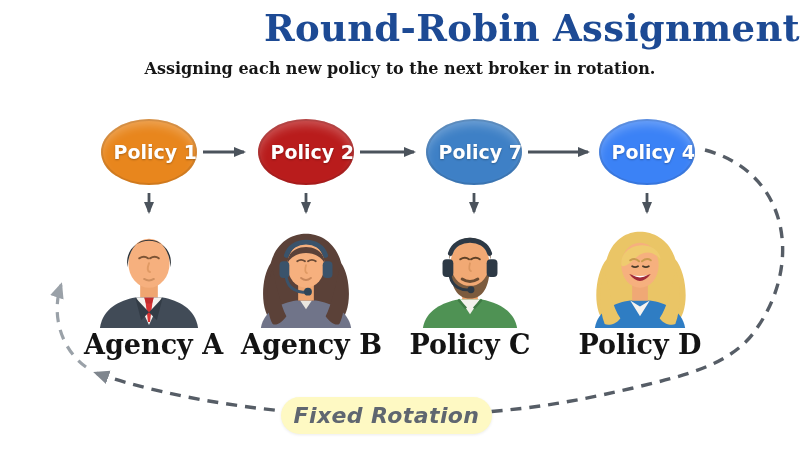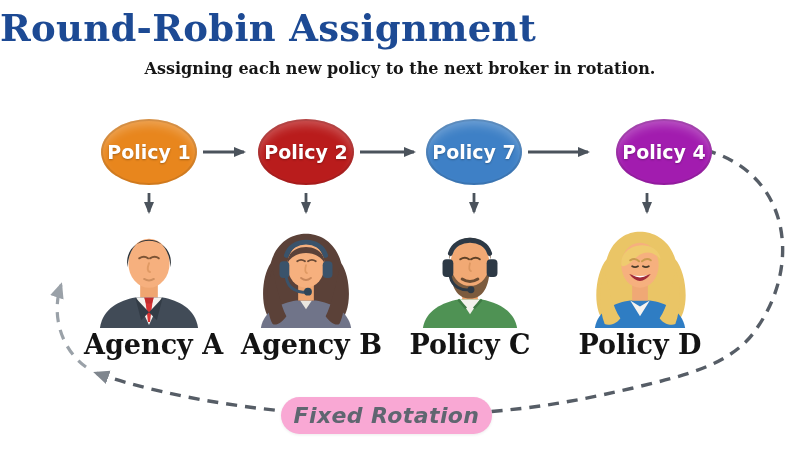--- a/index.html
+++ b/index.html
@@ -1,24 +1,24 @@
 <!DOCTYPE html>
 <html><head>
 <meta charset="utf-8">
 <style>
   html,body{margin:0;padding:0;background:#fff;}
   .stage{position:relative;width:800px;height:450px;background:#ffffff;overflow:hidden;
          font-family:"DejaVu Serif", serif;}
-  .title{position:absolute;top:6px;left:0;width:100%;text-align:left;
+  .title{position:absolute;top:6px;left:0;width:100%;text-align:right;
          font-size:37px;font-weight:bold;color:#1d4a94;letter-spacing:.3px;}
   .subtitle{position:absolute;top:59px;left:0;width:100%;text-align:center;
          font-size:16px;font-weight:bold;color:#161616;}
   #connectors{position:absolute;left:0;top:0;width:800px;height:450px;}
   .policy{position:absolute;top:119px;width:96px;height:66px;border-radius:50%;
-          display:flex;align-items:center;justify-content:center;
+          display:flex;align-items:center;justify-content:flex-end;
           box-shadow:inset 0 0 0 2px rgba(0,0,0,.10), inset 0 6px 10px rgba(255,255,255,.25);}
   .policy-label{color:#ffffff;font-family:"DejaVu Sans", sans-serif;font-weight:bold;
           font-size:19px;text-shadow:0 1px 2px rgba(0,0,0,.28);white-space:nowrap;}
   .agency{position:absolute;top:224px;width:130px;text-align:center;}
   .agency svg{display:block;margin:0 auto;}
   .agency-label{margin-top:1px;font-size:27px;font-weight:bold;color:#131313;white-space:nowrap;}
   .pill{position:absolute;left:281px;top:397px;width:211px;height:37px;border-radius:19px;
         display:flex;align-items:center;justify-content:center;
         box-shadow:0 1px 3px rgba(0,0,0,.08);}
   .pill-label{font-family:"DejaVu Sans", sans-serif;font-style:italic;font-weight:bold;
@@ -61,21 +61,21 @@
 
   <div class="policy" style="left: 101px; background: rgb(232, 134, 29);">
     <span class="policy-label">Policy 1</span>
   </div>
   <div class="policy" style="left: 258px; background: #b91c1c;">
     <span class="policy-label">Policy 2</span>
   </div>
   <div class="policy" style="left: 426px; background: rgb(62, 128, 198);">
     <span class="policy-label">Policy 7</span>
   </div>
-  <div class="policy" style="left: 616px; background: #a21caf;">
+  <div class="policy" style="left: 599px; background: #3b82f6;">
     <span class="policy-label">Policy 4</span>
   </div>
 
   <div class="agency" style="left:84px">
     <svg width="118" height="104" viewBox="0 0 120 106">
       <path d="M51 54 h18 v24 h-18 z" fill="#efa671"></path>
       <ellipse cx="60" cy="40" rx="21" ry="25" fill="#f6b07e"></ellipse>
       <path d="M38 44 C33 8 87 8 82 44 C80 22 70 16 60 16 C50 16 40 22 38 44 Z" fill="#2e3338"></path>
       <path d="M50 35 q5 -3 9 0" stroke="#7d5435" stroke-width="2" fill="none" stroke-linecap="round"></path>
       <path d="M61 35 q5 -3 9 0" stroke="#7d5435" stroke-width="2" fill="none" stroke-linecap="round"></path>
@@ -149,17 +149,17 @@
       <path d="M50 37 q5 -3 9 1" stroke="#c89a4e" stroke-width="2" fill="none" stroke-linecap="round"></path>
       <path d="M62 38 q5 -4 9 -1" stroke="#c89a4e" stroke-width="2" fill="none" stroke-linecap="round"></path>
       <path d="M52 43 q3 2 6 0" stroke="#4a3b2a" stroke-width="1.8" fill="none" stroke-linecap="round"></path>
       <path d="M63 43 q3 2 6 0" stroke="#4a3b2a" stroke-width="1.8" fill="none" stroke-linecap="round"></path>
       <path d="M49 51 Q60 65 71 51 Q60 56 49 51 Z" fill="#a02a38"></path>
       <path d="M52 52 Q60 57 68 52 Q60 54 52 52 Z" fill="#ffffff"></path>
     </svg>
     <div class="agency-label">Policy D</div>
   </div>
 
-  <div class="pill" style="background: #f9a8d4;">
+  <div class="pill" style="background: #fef9c3;">
     <span class="pill-label">Fixed Rotation</span>
   </div>
 
 </div>
 
 </body></html>

